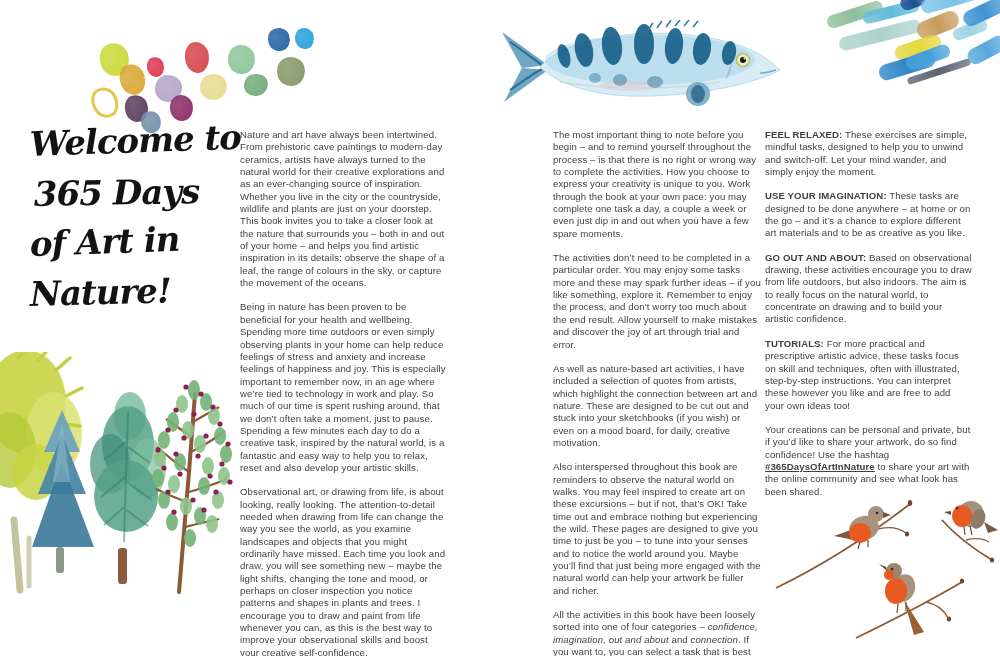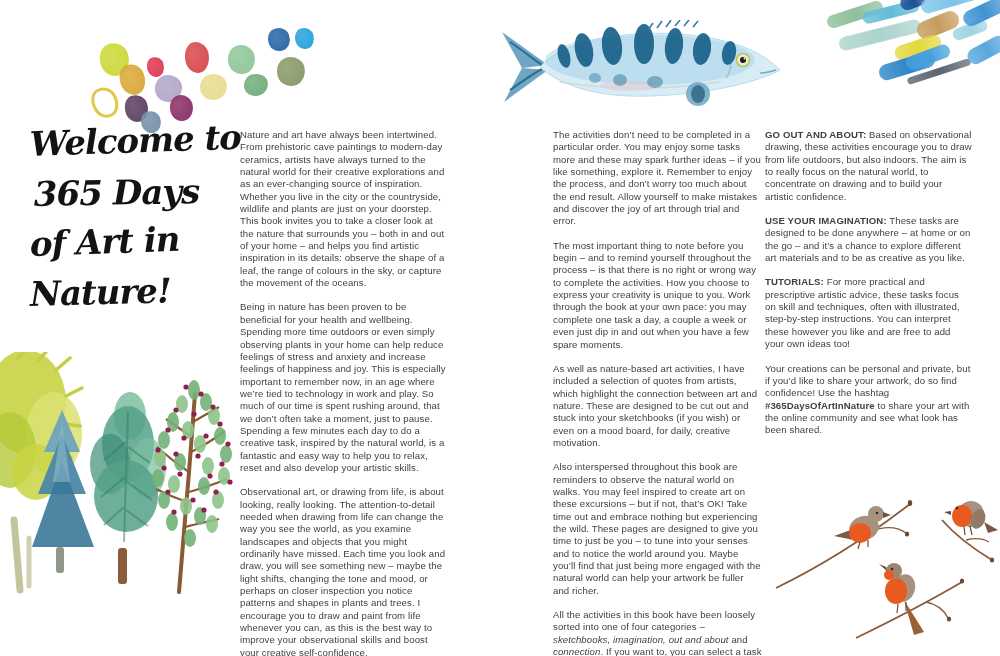--- a/index.html
+++ b/index.html
@@ -9,21 +9,21 @@
   }
   
   .col{position:absolute;color:#3f3f3f;font-size:9.6px;line-height:12.35px;
        letter-spacing:.1px;text-align:left;}
   .col p{margin:0 0 12px 0;}
   .col1{left:240px;top:129px;width:207px;}
   .col2{left:553px;top:129px;width:209px;}
   .col3{left:765px;top:129px;width:207px;}
   .lbl{font-weight:bold;}
   .it{font-style:italic;}
-  .bd{font-weight:bold;}
+  .bd{font-weight:bold;text-decoration:underline;}
   
   .title{
     position:absolute;left:30px;top:124px;width:215px;
     font-family:"DejaVu Serif",serif;font-style:italic;font-weight:bold;
     font-size:34px;color:#131313;letter-spacing:-1px;
   }
   .title .line{display:block;height:50px;transform:rotate(-2deg);transform-origin:left center;}
   .title .line:nth-child(2){margin-left:4px;transform:rotate(-1deg);}
   .title .line:nth-child(4){transform:rotate(-1.5deg);}
   
@@ -120,30 +120,31 @@
     <span class="line">Nature!</span>
   </h1>
 
   <div class="col col1">
     <p>Nature and art have always been intertwined. From prehistoric cave paintings to modern-day ceramics, artists have always turned to the natural world for their creative explorations and as an ever-changing source of inspiration. Whether you live in the city or the countryside, wildlife and plants are just on your doorstep. This book invites you to take a closer look at the nature that surrounds you – both in and out of your home – and helps you find artistic inspiration in its details: observe the shape of a leaf, the range of colours in the sky, or capture the movement of the oceans.</p>
     <p>Being in nature has been proven to be beneficial for your health and wellbeing. Spending more time outdoors or even simply observing plants in your home can help reduce feelings of stress and anxiety and increase feelings of happiness and joy. This is especially important to remember now, in an age where we’re tied to technology in work and play. So much of our time is spent rushing around, that we don’t often take a moment, just to pause. Spending a few minutes each day to do a creative task, inspired by the natural world, is a fantastic and easy way to help you to relax, reset and also develop your artistic skills.</p>
     <p>Observational art, or drawing from life, is about looking, really looking. The attention-to-detail needed when drawing from life can change the way you see the world, as you examine landscapes and objects that you might ordinarily have missed. Each time you look and draw, you will see something new – maybe the light shifts, changing the tone and mood, or perhaps on closer inspection you notice patterns and shapes in plants and trees. I encourage you to draw and paint from life whenever you can, as this is the best way to improve your observational skills and boost your creative self-confidence.</p>
   </div>
 
   <div class="col col2">
+    <p>The most important thing to note before you begin – and to remind yourself throughout the process – is that there is no right or wrong way to complete the activities. How you choose to express your creativity is unique to you. Work through the book at your own pace: you may complete one task a day, a couple a week or even just dip in and out when you have a few spare moments.</p>
     <p>The activities don’t need to be completed in a particular order. You may enjoy some tasks more and these may spark further ideas – if you like something, explore it. Remember to enjoy the process, and don’t worry too much about the end result. Allow yourself to make mistakes and discover the joy of art through trial and error.</p>
-    <p>The most important thing to note before you begin – and to remind yourself throughout the process – is that there is no right or wrong way to complete the activities. How you choose to express your creativity is unique to you. Work through the book at your own pace: you may complete one task a day, a couple a week or even just dip in and out when you have a few spare moments.</p>
     <p>As well as nature-based art activities, I have included a selection of quotes from artists, which highlight the connection between art and nature. These are designed to be cut out and stuck into your sketchbooks (if you wish) or even on a mood board, for daily, creative motivation.</p>
     <p>Also interspersed throughout this book are reminders to observe the natural world on walks. You may feel inspired to create art on these excursions – but if not, that’s OK! Take time out and embrace nothing but experiencing the wild. These pages are designed to give you time to just be you – to tune into your senses and to notice the world around you. Maybe you’ll find that just being more engaged with the natural world can help your artwork be fuller and richer.</p>
-    <p><span>All the activities in this book have been loosely sorted into one of four categories – </span><span class="it">sketchbooks, imagination, out and about</span><span> and </span><span class="it">connection</span><span>. If you want to, you can select a task that is best suited to what you feel like doing in that moment.</span></p>
+    <p><span>All the activities in this book have been loosely sorted into one of four categories – </span><span class="it">confidence, imagination, out and about</span><span> and </span><span class="it">connection</span><span>. If you want to, you can select a task that is best suited to what you feel like doing in that moment.</span></p>
   </div>
 
   <div class="col col3">
+    <p><b class="lbl">FEEL RELAXED:</b> <span>These exercises are simple, mindful tasks, designed to help you to unwind and switch-off. Let your mind wander, and simply enjoy the moment.</span></p>
+    <p><b class="lbl">USE YOUR IMAGINATION:</b> <span>These tasks are designed to be done anywhere – at home or on the go – and it’s a chance to explore different art materials and to be as creative as you like.</span></p>
     <p><b class="lbl">GO OUT AND ABOUT:</b> <span>Based on observational drawing, these activities encourage you to draw from life outdoors, but also indoors. The aim is to really focus on the natural world, to concentrate on drawing and to build your artistic confidence.</span></p>
-    <p><b class="lbl">USE YOUR IMAGINATION:</b> <span>These tasks are designed to be done anywhere – at home or on the go – and it’s a chance to explore different art materials and to be as creative as you like.</span></p>
     <p><b class="lbl">TUTORIALS:</b> <span>For more practical and prescriptive artistic advice, these tasks focus on skill and techniques, often with illustrated, step-by-step instructions. You can interpret these however you like and are free to add your own ideas too!</span></p>
     <p><span>Your creations can be personal and private, but if you’d like to share your artwork, do so find confidence! Use the hashtag </span><span class="bd">#365DaysOfArtInNature</span><span> to share your art with the online community and see what look has been shared.</span></p>
   </div>
 
   <svg class="trees" viewBox="0 0 238 250" aria-hidden="true">
     <g>
       <ellipse cx="28" cy="50" rx="40" ry="52" opacity="0.9" fill="#c9d342"></ellipse>
       <ellipse cx="56" cy="82" rx="28" ry="42" opacity="0.85" fill="#dbe272"></ellipse>
       <ellipse cx="12" cy="98" rx="26" ry="38" opacity="0.8" fill="#b4c938"></ellipse>
       <ellipse cx="38" cy="120" rx="24" ry="28" opacity="0.85" fill="#c9d342"></ellipse>

